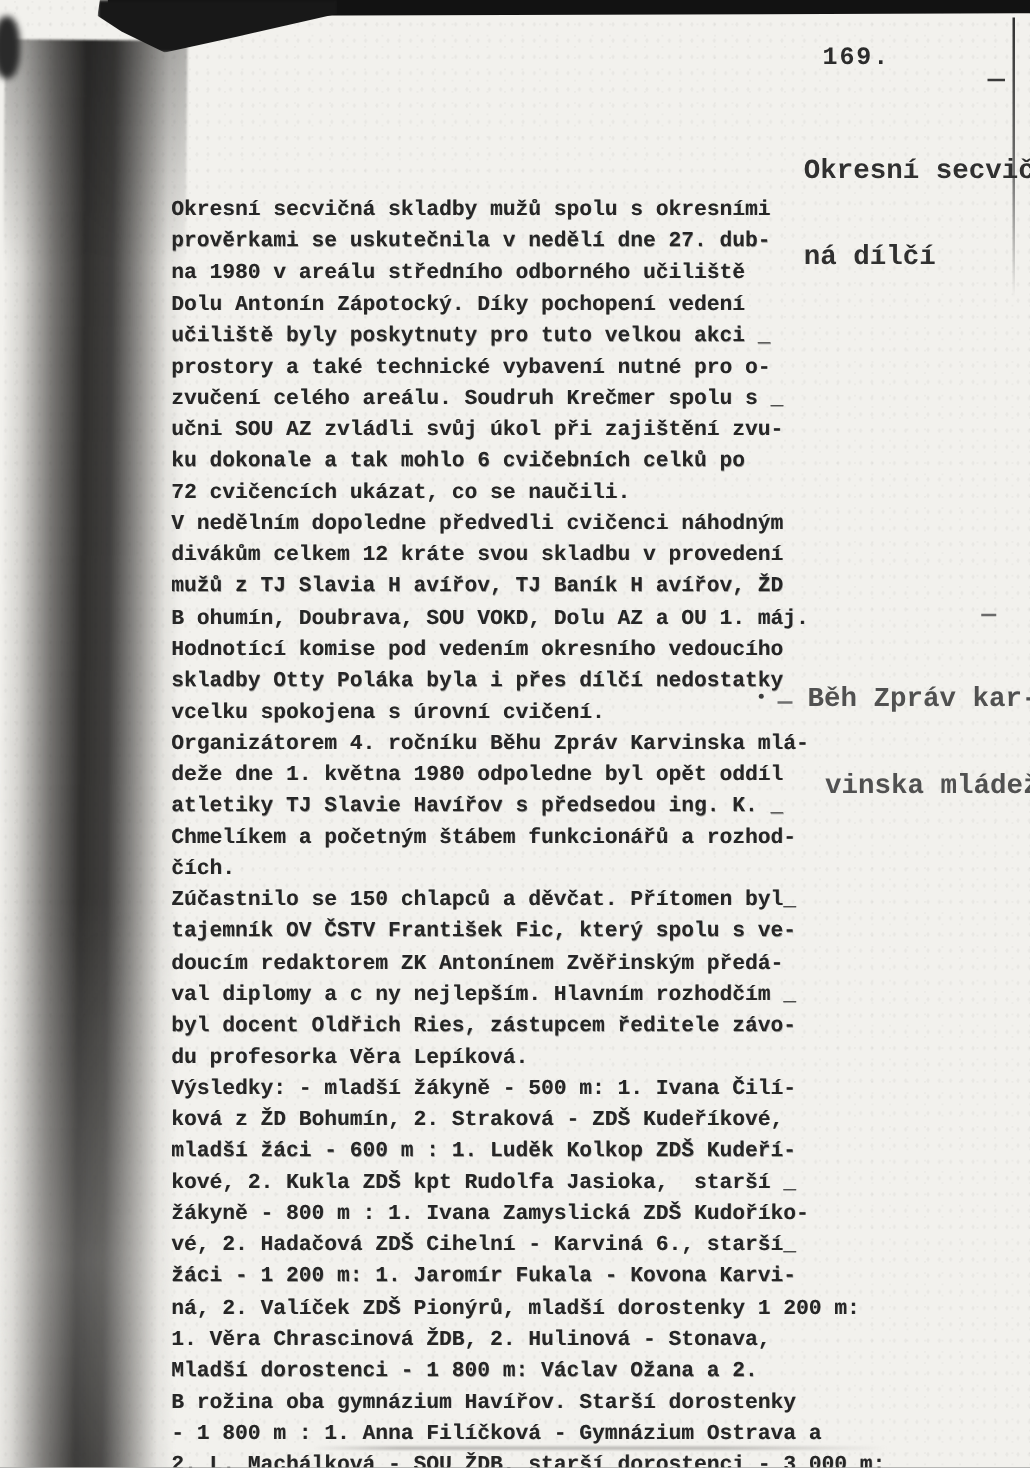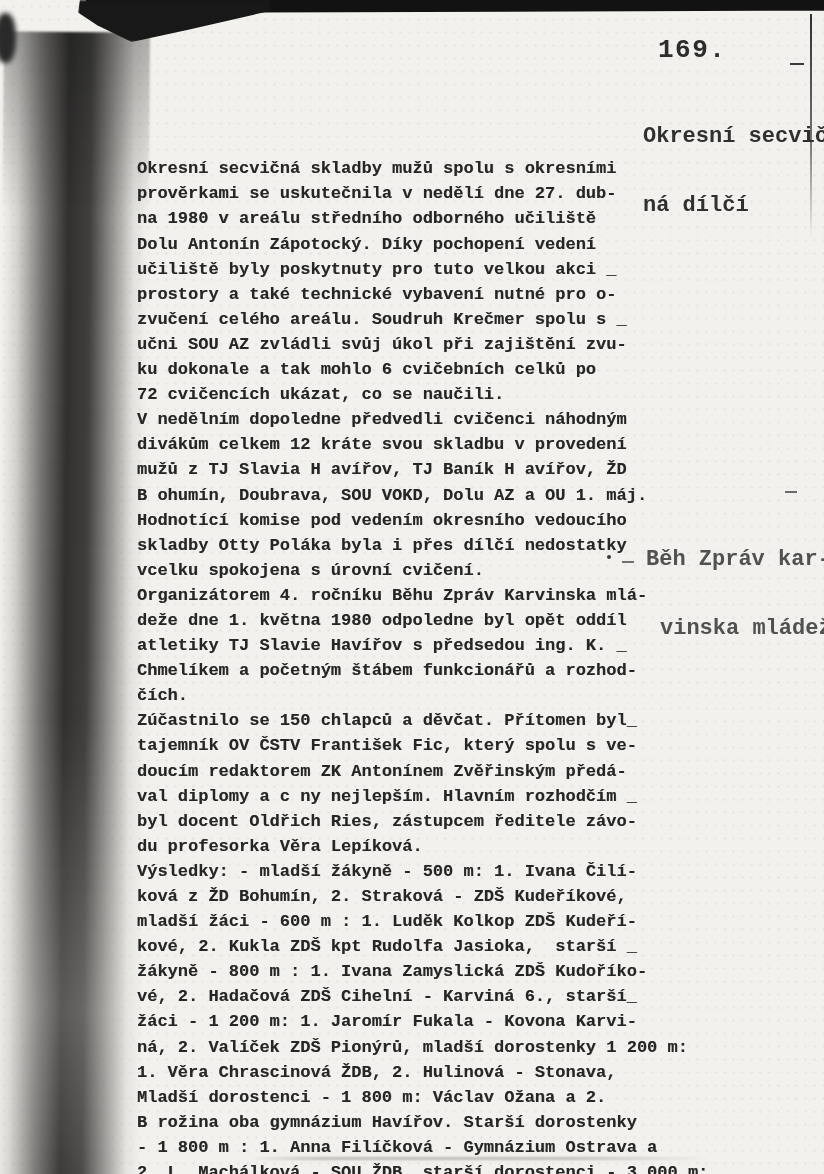--- a/index.html
+++ b/index.html
@@ -58,21 +58,21 @@
       rgba(242,241,237,0.22) 85%,
       rgba(242,241,237,0.05) 100%);
   }
   
   .right-line {
     position: absolute; left: 810px; top: 14px; width: 2px; height: 224px;
     background: linear-gradient(180deg, #2f2f2f 0%, rgba(70,70,70,0.75) 55%, rgba(120,120,120,0) 100%);
   }
   .page-number {
     position: absolute; left: 658px; top: 35px;
-    font-size: 26px; font-weight: bold; letter-spacing: 1.5px;
+    font-size: 20px; font-weight: bold; letter-spacing: 1.5px;
     color: #2c2c2c;
   }
   .body-text {
     position: absolute; left: 137px; top: 81px;
     font-size: 17px; font-weight: bold; line-height: 25.1px;
     color: #262626; white-space: pre;
     text-shadow: 0.3px 0.3px 0.5px rgba(30,30,30,0.40);
   }
   .margin-note {
     position: absolute; font-size: 22px; font-weight: bold;

